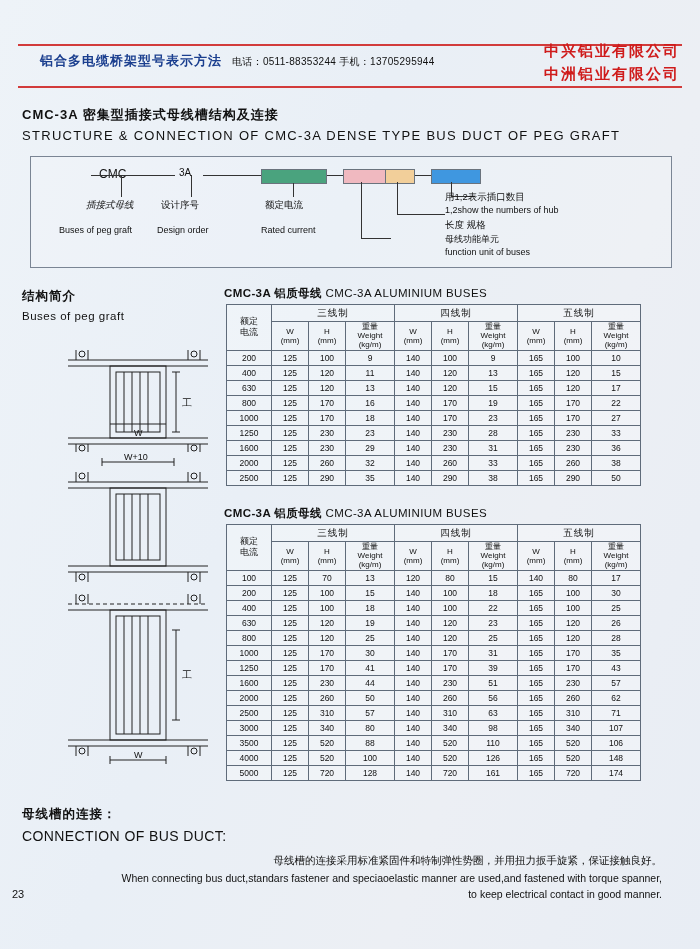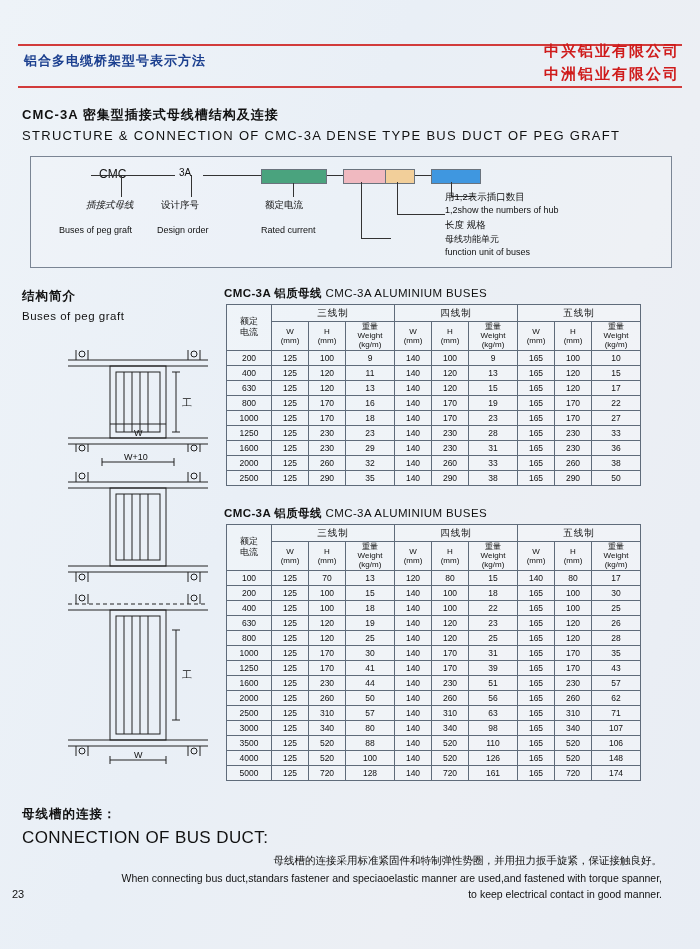--- a/index.html
+++ b/index.html
@@ -18,21 +18,21 @@
   
   .header{
     position:absolute;left:18px;top:44px;width:664px;
   }
   .hdr-rule{
     position:absolute;left:0;width:664px;height:2px;background:#d23b3b;
   }
   .hdr-rule.top{top:0;}
   .hdr-rule.bot{top:42px;}
   .hdr-left{
-    position:absolute;left:6px;top:8px;
+    position:absolute;left:22px;top:8px;
     display:flex;align-items:baseline;gap:10px;
   }
   .hdr-title{
     font-size:13px;font-weight:bold;color:#1b3f8f;letter-spacing:1px;
   }
   .hdr-contact{
     font-size:10px;color:#111;letter-spacing:.3px;
   }
   .hdr-right{
     position:absolute;right:2px;top:-4px;text-align:left;
@@ -91,39 +91,40 @@
   table.bus .rated{width:44px;font-size:9px;line-height:1.25;}
   table.bus td.w{width:36px;}
   table.bus td.h{width:36px;}
   table.bus td.kg{width:48px;}
   table.bus tbody td{height:14px;}
   
   .foot-cn{
     position:absolute;left:22px;top:806px;font-size:12.5px;font-weight:bold;letter-spacing:1px;
   }
   .foot-en{
-    position:absolute;left:22px;top:828px;font-size:17px;letter-spacing:.4px;
+    position:absolute;left:22px;top:828px;font-size:14px;letter-spacing:.4px;
   }
   .para{
     position:absolute;left:22px;width:640px;font-size:10.5px;line-height:1.55;text-align:right;
   }
   .pg-num{
     position:absolute;left:12px;top:888px;font-size:11px;color:#111;
   }
 </style>
 </head>
 <body>
 
 <div class="page">
 
   <div class="header">
     <div class="hdr-rule top"></div>
     <div class="hdr-rule bot"></div>
     <div class="hdr-left">
       <span class="hdr-title">铝合多电缆桥架型号表示方法</span>
+      <span class="hdr-contact">电话：0511-88353244  手机：13705295944</span>
     </div>
     <div class="hdr-right">
       <div class="co1">中兴铝业有限公司</div>
       <div class="co2">中洲铝业有限公司</div>
     </div>
   </div>
 
   <div class="sec-cn">CMC-3A  密集型插接式母线槽结构及连接</div>
   <div class="sec-en">STRUCTURE  &amp;  CONNECTION  OF  CMC-3A  DENSE  TYPE  BUS  DUCT  OF  PEG  GRAFT</div>
 

